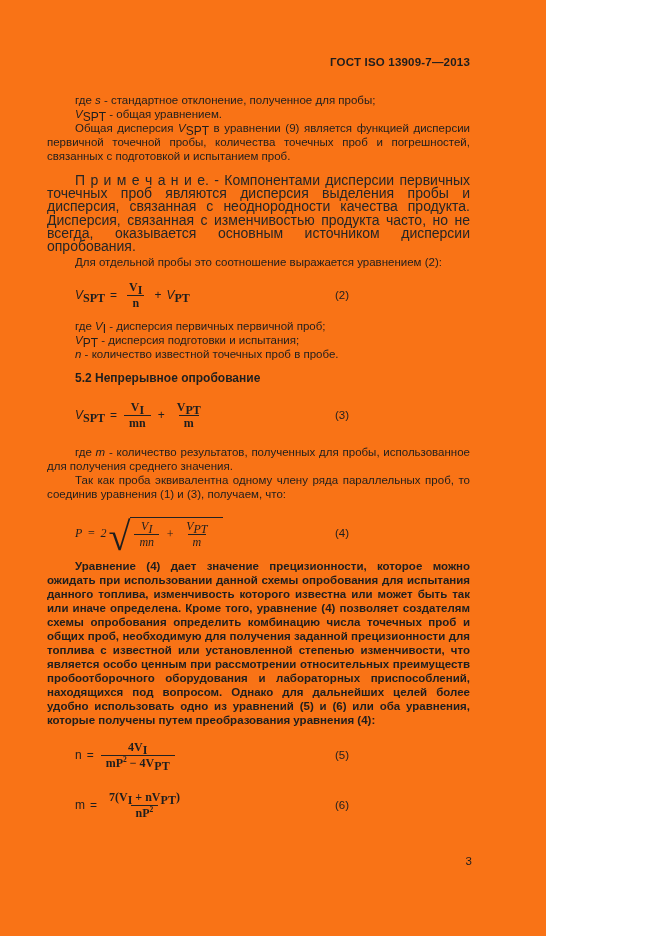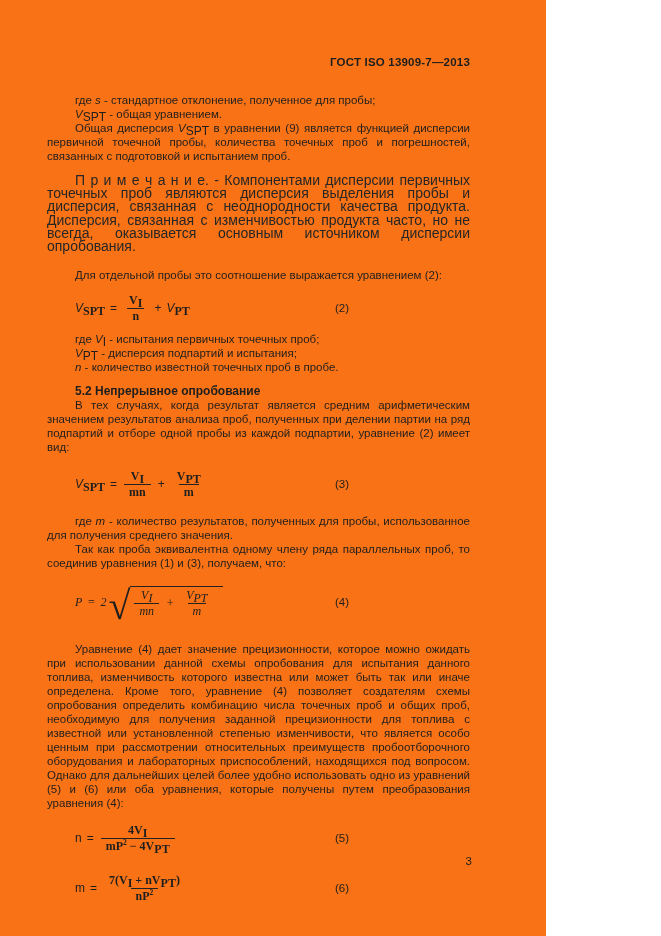--- a/index.html
+++ b/index.html
@@ -23,21 +23,21 @@
   .frac { display:inline-flex; flex-direction:column; align-items:center; margin:0 2px; text-align:center; }
   .frac .num { padding:0 5px 1px 5px; line-height:13px; }
   .frac .den { border-top:1.3px solid #222; padding:1px 5px 0 5px; line-height:13px; }
   .bs { font-family:"Liberation Serif", serif; font-weight:bold; font-style:normal; }
   .si { font-family:"Liberation Serif", serif; font-style:italic; font-weight:normal; }
   .sqrt { display:inline-flex; align-items:flex-end; margin-left:2px; }
   .radical { font-family:"Liberation Serif", serif; font-size:40px; line-height:30px; font-weight:normal; transform:translateY(3px); }
   .under-root { display:inline-flex; align-items:center; border-top:1.4px solid #222; padding:2px 8px 0 2px; }
   .pagenum { position:absolute; top:855px; right:74px; font-size:11.5px; }
   .mt12{margin-top:12px;} .mt10{margin-top:10px;} .mt8{margin-top:8px;}
-  .mt6{margin-top:6px;} .mt5{margin-top:15px;} .mt4{margin-top:18px;}
+  .mt6{margin-top:6px;} .mt5{margin-top:2px;} .mt4{margin-top:4px;font-weight:bold;}
   .mt25{margin-top:25px;} .mt14{margin-top:14px;}
   .eq-h { min-height:36px;align-items:center; }
 </style>
 </head>
 <body>
 
 <div class="page">
   <div class="content">
 
     <div class="doc-header">
@@ -61,28 +61,27 @@
       <span class="frac bs">
         <span class="num"><span>V</span><sub>I</sub></span>
         <span class="den">n</span>
       </span>
       <span class="op">+</span>
       <span class="iv"><span>V</span><sub class="bs">PT</sub></span>
       <span class="eq-num">(2)</span>
     </div>
 
     <div class="mt6">
-      <div class="where-line"><span>где </span><span class="iv">V</span><sub>I</sub><span> - испытания первичных точечных проб;</span></div>
-      <div class="where-line"><span class="iv">V</span><sub>PT</sub><span> - дисперсия подпартий и испытания;</span></div>
+      <div class="where-line"><span>где </span><span class="iv">V</span><sub>I</sub><span> - дисперсия первичных первичной проб;</span></div>
+      <div class="where-line"><span class="iv">V</span><sub>PT</sub><span> - дисперсия подготовки и испытания;</span></div>
       <div class="where-line"><span class="iv">n</span><span> - количество известной точечных проб в пробе.</span></div>
     </div>
 
     <div class="sec-heading">5.2 Непрерывное опробование</div>
 
-    <p class="body-p">В тех случаях, когда результат является средним арифметическим значением результатов анализа проб, полученных при делении партии на ряд подпартий и отборе одной пробы из каждой подпартии, уравнение (2) имеет вид:</p>
 
     <div class="eq-row eq-h mt12">
       <span class="iv"><span>V</span><sub class="bs">SPT</sub></span>
       <span class="op">=</span>
       <span class="frac bs">
         <span class="num"><span>V</span><sub>I</sub></span>
         <span class="den">mn</span>
       </span>
       <span class="op">+</span>
       <span class="frac bs">

